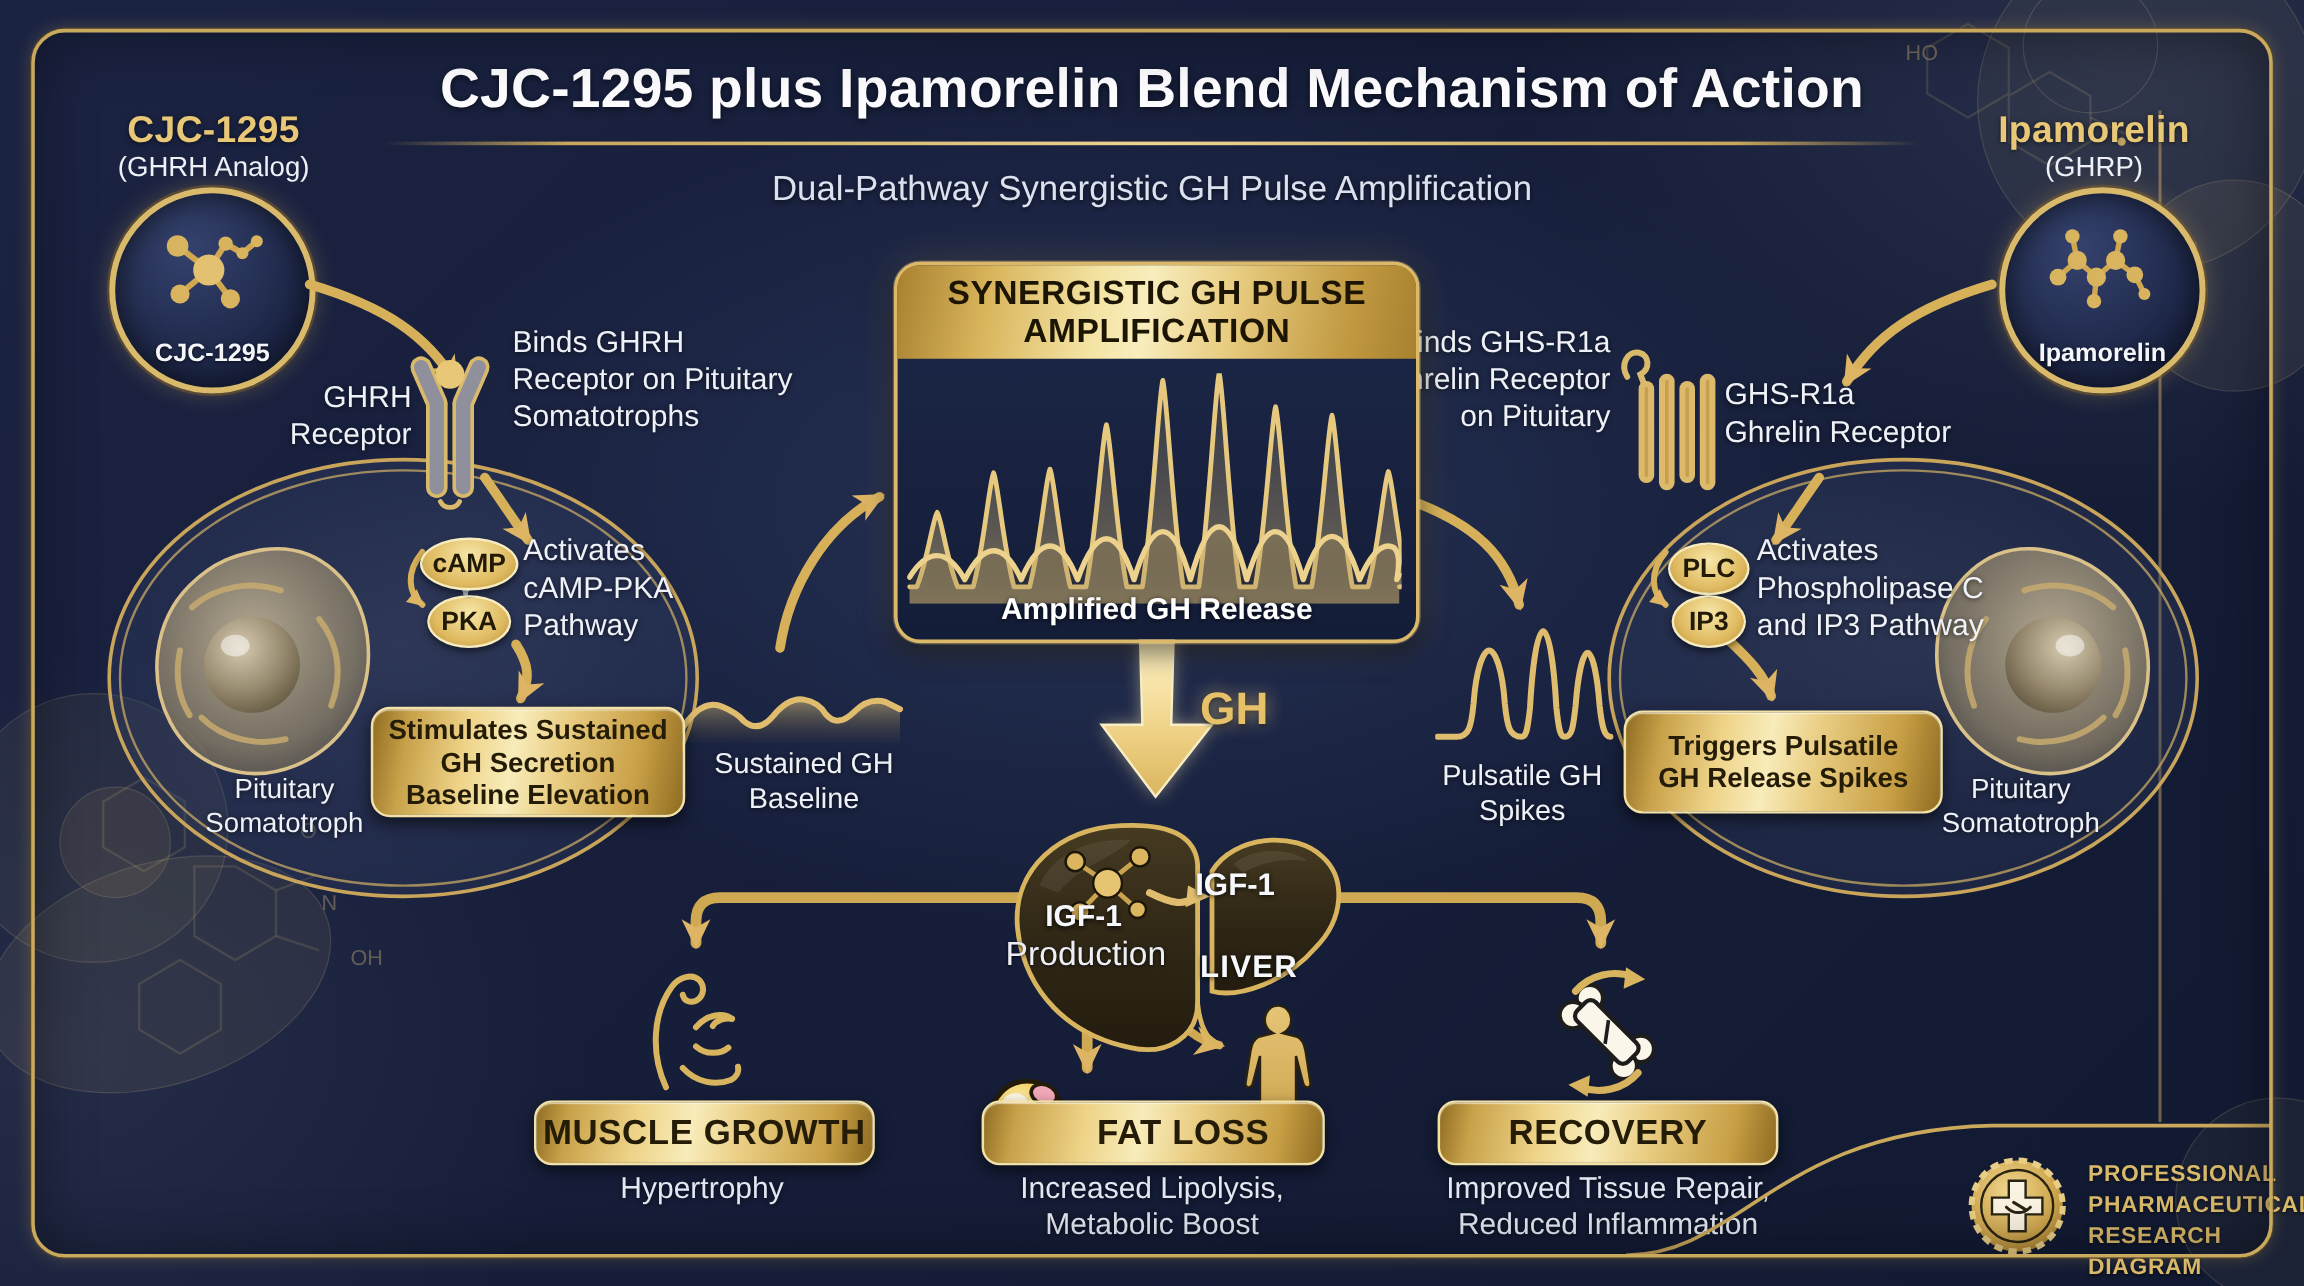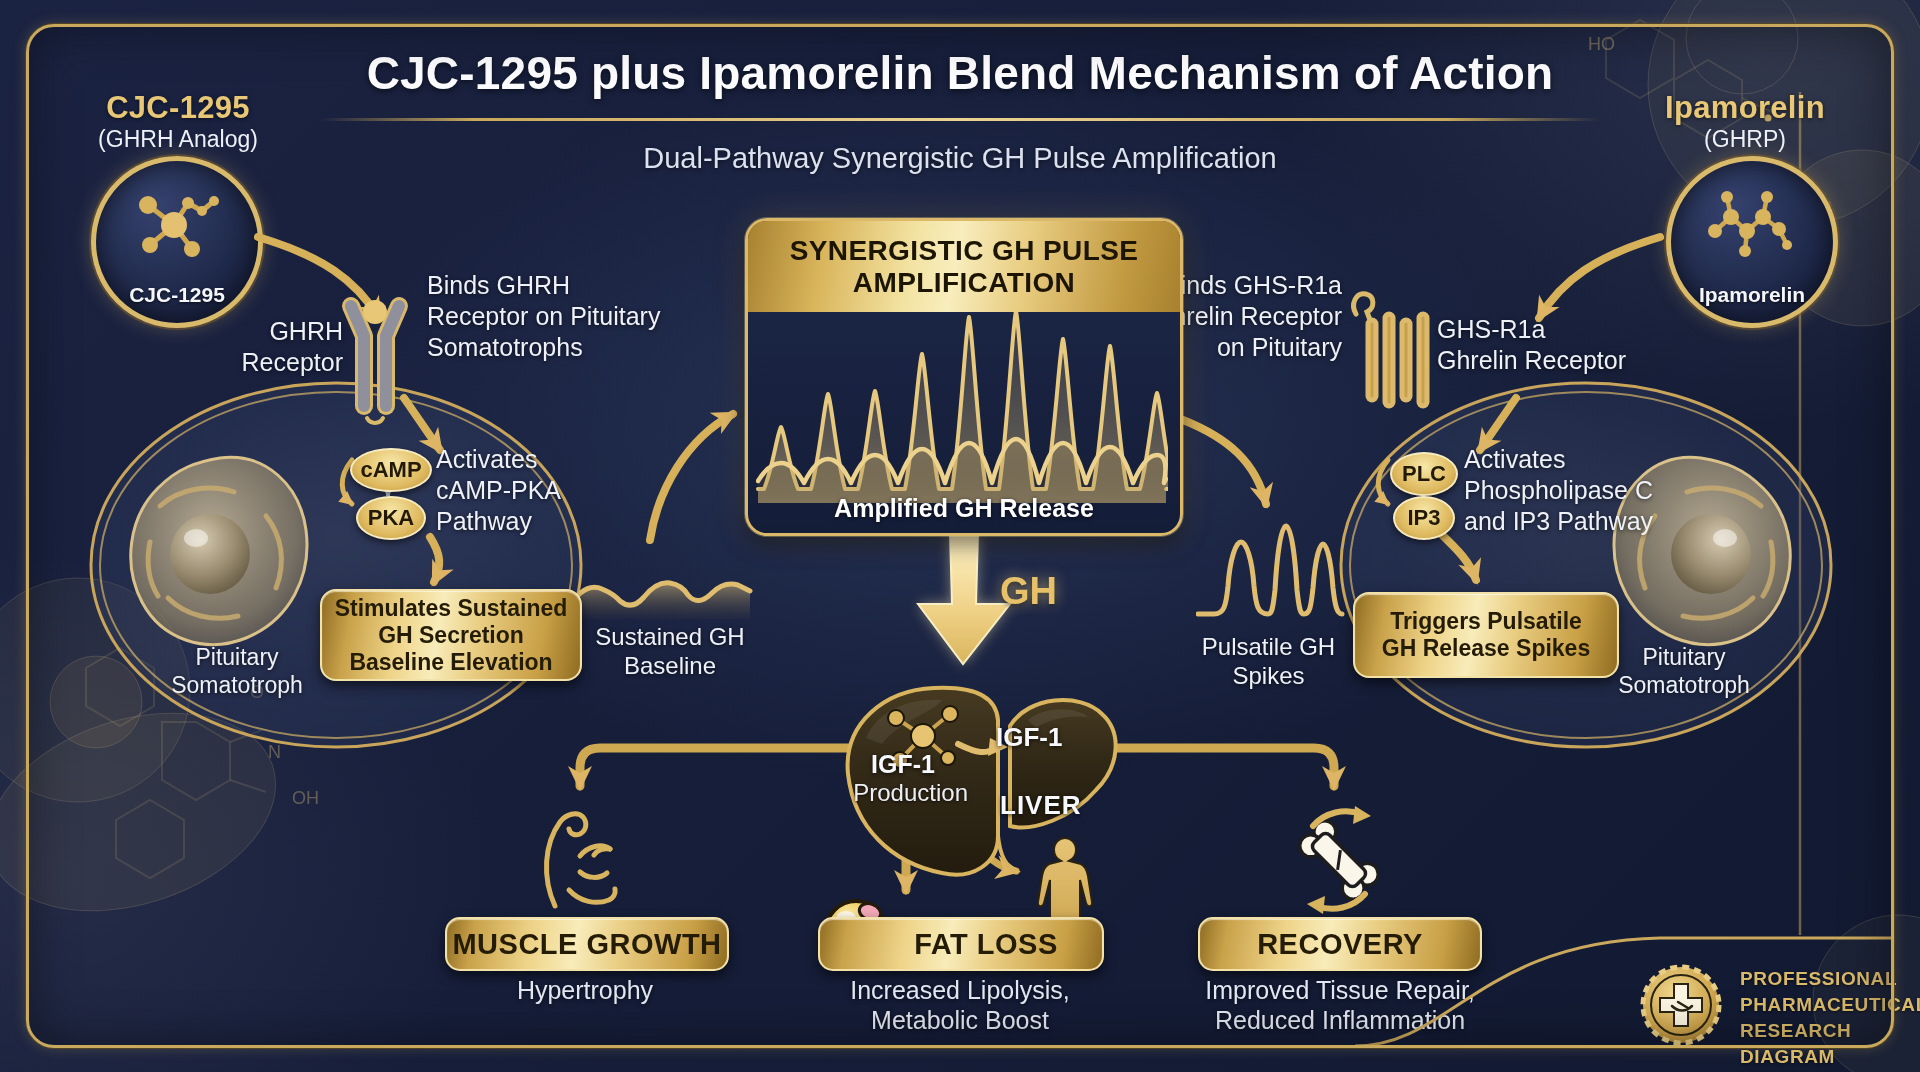--- a/index.html
+++ b/index.html
@@ -35,21 +35,21 @@
     display:flex;flex-direction:column;justify-content:center;text-align:center;
     box-shadow:0 5px 12px rgba(0,0,0,.55), inset 0 1px 1px rgba(255,255,255,.6);}
   .outcome-pill{background:linear-gradient(100deg,#8f6c22 0%,#c9a24a 10%,#eed388 30%,#f8ecba 46%,#e9cd82 62%,#c89f45 86%,#8f6c22 100%);
     border:2px solid #f3e2a8;border-radius:15px;color:#241c06;font-weight:700;font-size:29px;letter-spacing:.5px;
     display:flex;align-items:center;justify-content:center;
     box-shadow:0 5px 12px rgba(0,0,0,.55), inset 0 1px 1px rgba(255,255,255,.6);}
   .outcome-desc{font-size:25px;line-height:30px;color:#e2e7f1;text-shadow:0 1px 4px rgba(0,0,0,.65);}
   .center-box{border:3px solid #dcb968;border-radius:22px;
     background:linear-gradient(180deg,#1d2849,#141d38);
     box-shadow:0 0 0 1px rgba(240,220,160,.3),0 0 34px rgba(230,195,110,.18),0 8px 22px rgba(0,0,0,.55);}
-  .center-box-header{position:absolute;left:0;top:0;right:0;height:91px;border-radius:18px 18px 0 0;
+  .center-box-header{position:absolute;left:0;top:0;right:0;height:78px;border-radius:18px 18px 0 0;
     background:linear-gradient(100deg,#a8812f 0%,#d9b55c 18%,#f3e3a2 38%,#f8edbd 48%,#e8cc80 64%,#c29a42 86%,#a8812f 100%);
     display:flex;flex-direction:column;align-items:center;justify-content:center;
     color:#1c1504;font-weight:700;font-size:28px;line-height:32px;letter-spacing:.4px;}
   .center-caption{position:absolute;left:0;right:0;bottom:10px;text-align:center;color:#ffffff;font-weight:700;font-size:25px;text-shadow:0 1px 4px rgba(0,0,0,.7);}
   .gh-text{font-size:38px;font-weight:700;color:#e6c16a;text-shadow:0 0 14px rgba(240,210,130,.6),0 2px 4px rgba(0,0,0,.6);}
   .organ-lbl{font-weight:700;color:#f6f8fc;text-shadow:0 1px 4px rgba(0,0,0,.8);}
   .badge-text{font-size:19px;line-height:26px;font-weight:700;color:#d9b96a;letter-spacing:.6px;text-shadow:0 1px 3px rgba(0,0,0,.6);}
   .decor-lbl{position:absolute;color:#cdb27c;font-size:18px;}
 </style>
 </head>
@@ -291,21 +291,21 @@
   </svg>
 
   <div class="abs pill-oval" style="left:350px;top:448px;width:78px;height:40px;">cAMP</div>
   <div class="abs pill-oval" style="left:356px;top:496px;width:66px;height:40px;">PKA</div>
   <div class="abs lbl" style="left:436px;top:444px;width:190px;">
     <div>Activates</div>
     <div><b>cAMP-PKA</b></div>
     <div>Pathway</div>
   </div>
 
-  <div class="abs result-box" style="left:320px;top:589px;width:258px;height:88px;">
+  <div class="abs result-box" style="left:309px;top:589px;width:258px;height:88px;">
     <div>Stimulates Sustained</div>
     <div>GH Secretion</div>
     <div>Baseline Elevation</div>
   </div>
   <div class="abs ctr lbl" style="left:147px;top:643px;width:180px;font-size:23px;line-height:28px;">
     <div>Pituitary</div>
     <div>Somatotroph</div>
   </div>
   <div class="abs ctr lbl" style="left:575px;top:622px;width:190px;font-size:24px;line-height:29px;">
     <div>Sustained GH</div>
@@ -409,21 +409,21 @@
       <circle cx="58" cy="40" r="8"></circle>
         <circle cx="112" cy="36" r="8"></circle>
       <circle cx="62" cy="82" r="8"></circle>
         <circle cx="110" cy="80" r="7"></circle>
     </g>
     <path d="M 120 66 C 140 76 148 76 158 70" fill="none" stroke="#e0bd6e" stroke-width="6" stroke-linecap="round"></path>
     <path d="M 152 60 L 170 69 L 150 78 Z" fill="#e0bd6e"></path>
   </svg>
   <div class="abs ctr" style="left:838px;top:750px;width:130px;">
     <div class="organ-lbl" style="font-size:25px;">IGF-1</div>
-    <div style="font-size:24px;color:#edeff5;text-shadow:0 1px 3px rgba(0,0,0,.8);text-align:right;">Production</div>
+    <div style="font-size:28px;color:#edeff5;text-shadow:0 1px 3px rgba(0,0,0,.8);text-align:right;">Production</div>
   </div>
   <div class="abs organ-lbl" style="left:996px;top:722px;width:90px;font-size:26px;">IGF-1</div>
   <div class="abs organ-lbl" style="left:1000px;top:790px;width:110px;font-size:26px;letter-spacing:1px;">LIVER</div>
 
   <svg class="abs" style="left:535px;top:806px;" width="100" height="106" viewBox="0 0 100 106">
     <g fill="none" stroke="#d9b45f" stroke-width="5" stroke-linecap="round">
       <path d="M 20 100 C 7 72 9 38 25 16 C 31 8 42 5 48 11 C 53 17 51 25 45 28 C 40 30 35 28 34 23"></path>
       <path d="M 45 50 C 53 40 67 37 75 43"></path>
       <path d="M 75 43 C 69 42 62 44 59 49"></path>
       <path d="M 45 66 C 53 73 65 73 72 67"></path>

